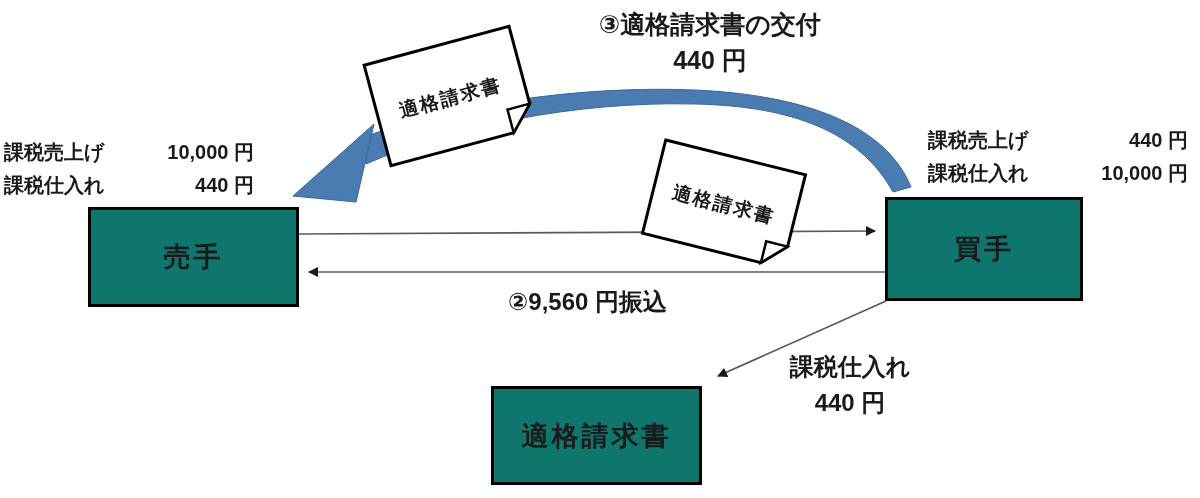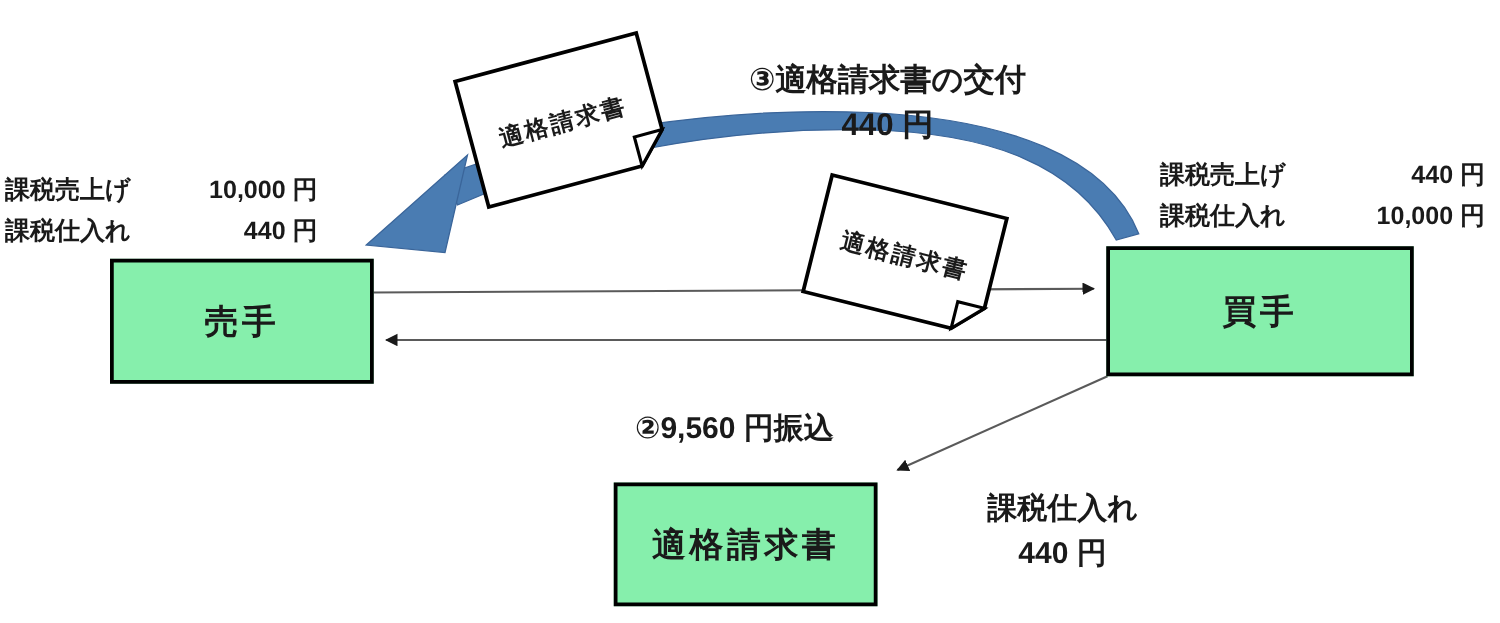--- a/index.html
+++ b/index.html
@@ -2,28 +2,28 @@
 <html><head>
 <meta charset="utf-8">
 <style>
   html,body{margin:0;padding:0;background:#ffffff;}
   #stage{
     position:relative;width:1200px;height:498px;background:#ffffff;overflow:hidden;
     font-family:"Liberation Sans","DejaVu Sans",sans-serif;color:#1a1a1a;
   }
   #diagram-svg{position:absolute;left:0;top:0;width:1200px;height:498px;}
   .entity-box{
-    position:absolute;background:#86efac;border:3px solid #000000;
+    position:absolute;background:#0f766e;border:3px solid #000000;
     display:flex;align-items:center;justify-content:center;
     font-size:27px;font-weight:600;letter-spacing:3px;box-sizing:border-box;
   }
   #seller-box{left:88px;top:207px;width:211px;height:100px;}
-  #buyer-box{left:885px;top:197px;width:246px;height:104px;}
+  #buyer-box{left:885px;top:197px;width:198px;height:104px;}
   #bank-box{left:491px;top:386px;width:211px;height:99px;}
-  .label{position:absolute;font-size:24px;font-weight:600;white-space:nowrap;margin-top:40px;}
+  .label{position:absolute;font-size:24px;font-weight:600;white-space:nowrap;}
   #step3-label{left:540px;top:6px;width:340px;text-align:center;font-size:25px;line-height:36px;}
   #request-label{left:406px;top:166px;}
   #payment-label{left:508px;top:286px;}
   #fee-label{left:755px;top:349px;width:190px;text-align:center;line-height:36px;}
   .tax-info{position:absolute;font-size:20px;font-weight:600;line-height:33px;text-align:right;}
   #seller-tax{left:4px;top:136px;width:250px;}
   #buyer-tax{left:928px;top:124px;width:260px;}
   .tax-row{display:flex;justify-content:space-between;}
   .doc-text{font-size:19px;font-weight:600;letter-spacing:2px;}
 </style>

